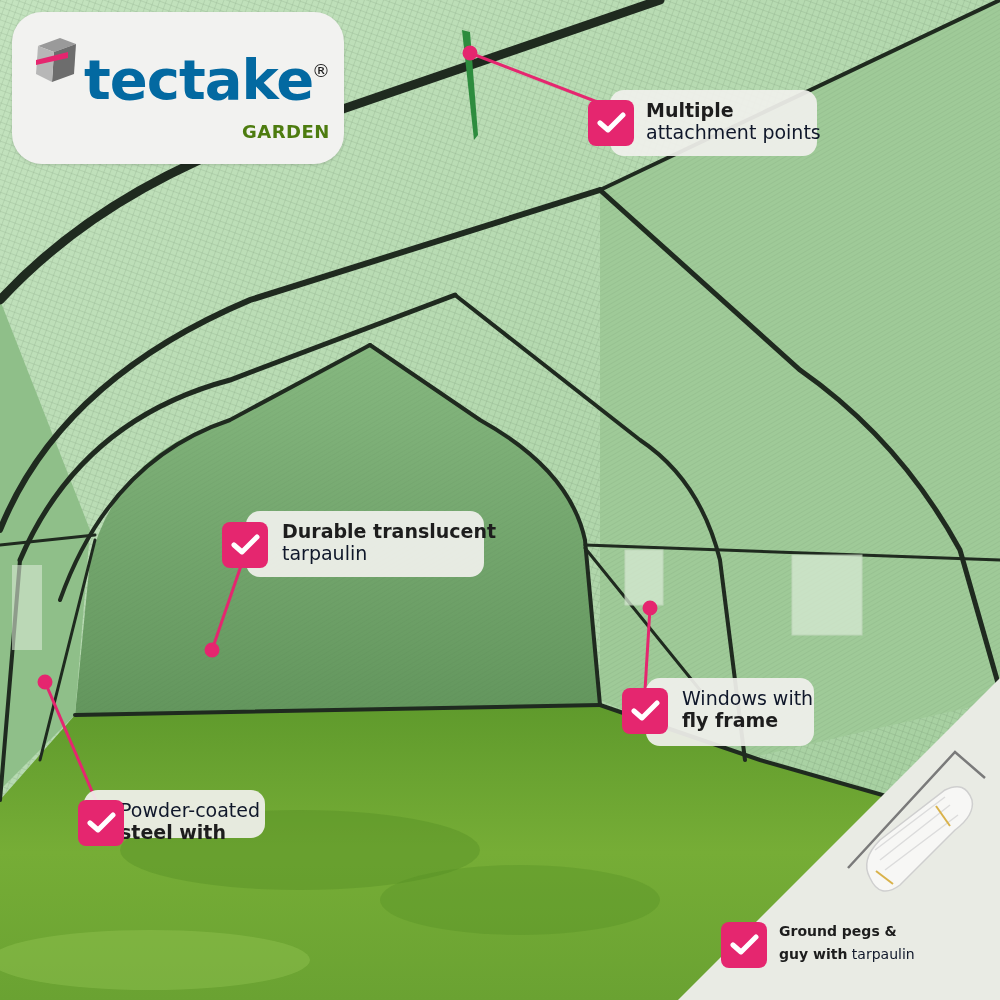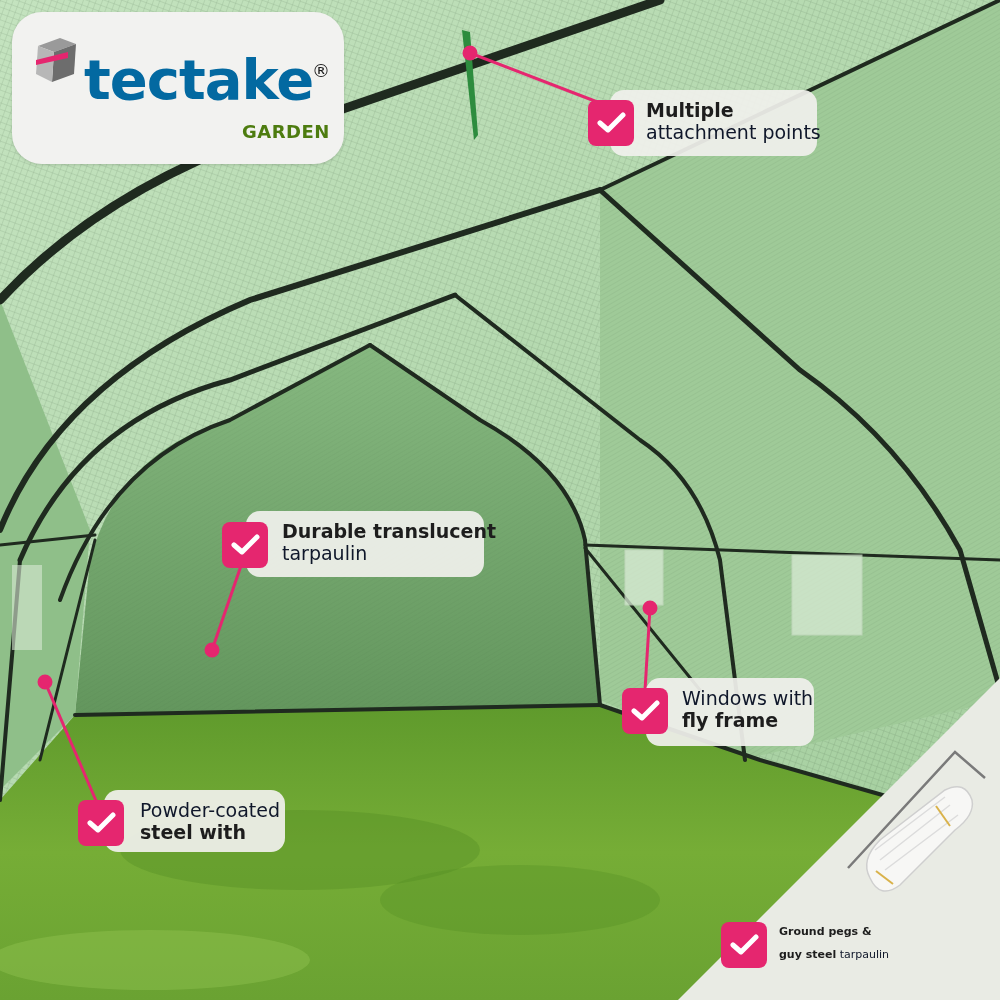--- a/index.html
+++ b/index.html
@@ -190,34 +190,34 @@
     <div class="b">fly frame</div>
   </div>
   <div class="check" style="left:622px;top:688px;">
     <svg width="30" height="24" viewBox="0 0 30 24">
         <path d="M4 12 L12 19 L27 4" fill="none" stroke="#fff" stroke-width="5" stroke-linecap="round" stroke-linejoin="round"></path>
       </svg>
   </div>
 </div>
 
 <div class="callout">
-  <div class="box" style="left:104px;top:790px;width:181px;height:62px;padding-left:36px;">
+  <div class="box" style="left:84px;top:790px;width:181px;height:48px;padding-left:36px;">
     <div class="t">Powder-coated</div>
     <div class="b">steel with</div>
   </div>
   <div class="check" style="left:78px;top:800px;">
     <svg width="30" height="24" viewBox="0 0 30 24">
         <path d="M4 12 L12 19 L27 4" fill="none" stroke="#fff" stroke-width="5" stroke-linecap="round" stroke-linejoin="round"></path>
       </svg>
   </div>
 </div>
 
 <div class="callout">
-  <div style="position:absolute;left:779px;top:920px;font-size:11px;line-height:23px;color:#1d1d1d;white-space:nowrap;">
+  <div style="position:absolute;left:779px;top:920px;font-size:14px;line-height:23px;color:#1d1d1d;white-space:nowrap;">
     <div class="b">Ground pegs &amp;</div>
-    <div><span class="b">guy steel</span><span class="t"> tarpaulin</span></div>
+    <div><span class="b">guy with</span><span class="t"> tarpaulin</span></div>
   </div>
   <div class="check" style="left:721px;top:922px;">
     <svg width="30" height="24" viewBox="0 0 30 24">
         <path d="M4 12 L12 19 L27 4" fill="none" stroke="#fff" stroke-width="5" stroke-linecap="round" stroke-linejoin="round"></path>
       </svg>
   </div>
 </div>
 
 </body></html>

